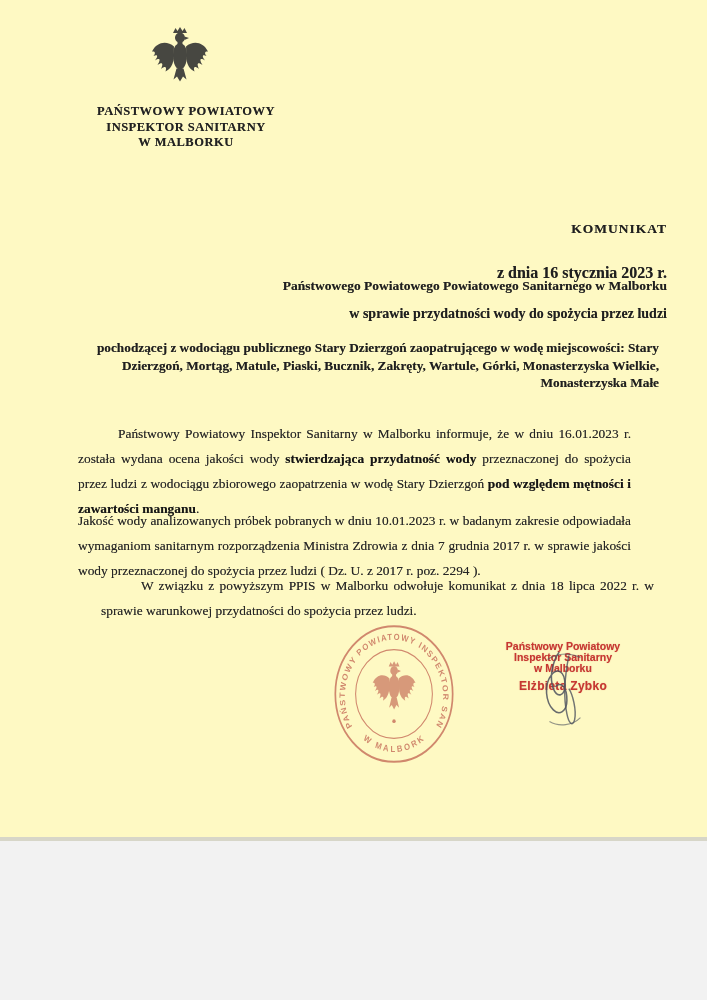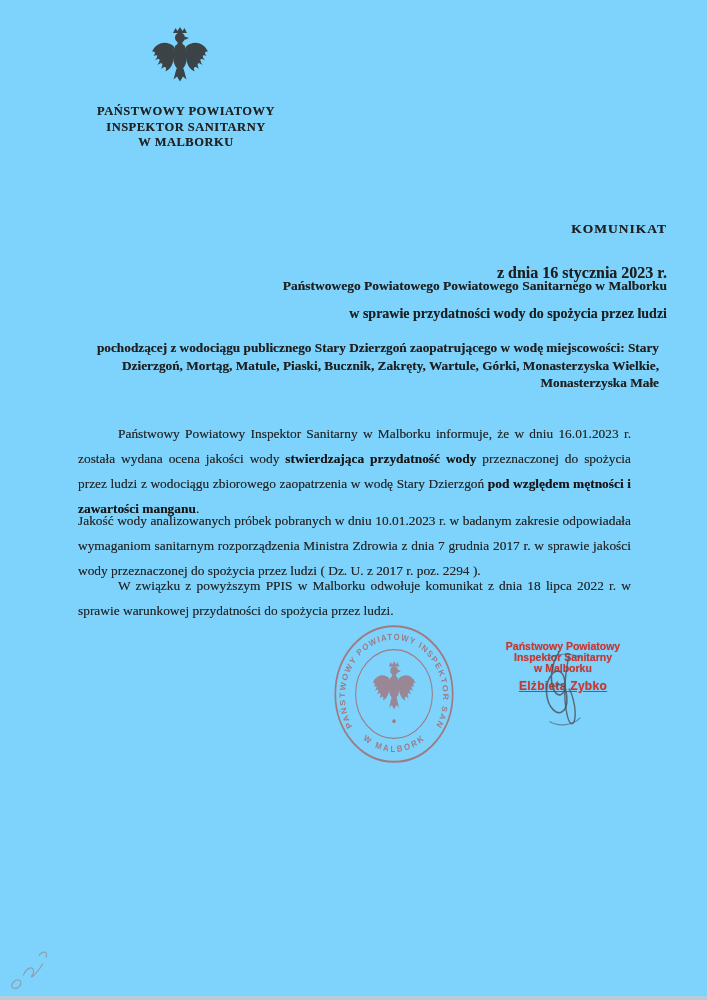--- a/index.html
+++ b/index.html
@@ -3,22 +3,22 @@
 <meta charset="utf-8">
 <style>
   html, body { margin:0; padding:0; }
   body {
     width:707px; height:1000px;
     background:#f2f2f2;
     font-family:"Liberation Serif", serif;
   }
   #page {
     position:relative;
-    width:707px; height:1000px;
-    background:#7dd3fc;
+    width:707px; height:841px;
+    background:#fef9c3;
     overflow:hidden;
     color:#262626;
   }
   
   .doc-text { text-shadow:0 0 .5px rgba(40,40,40,.55); }
 
   .emblem { position:absolute; left:150px; top:26px; width:60px; height:66px; }
 
   .org-block {
     position:absolute; left:76px; top:104px; width:220px;
@@ -43,38 +43,38 @@
   }
 
   .para {
     position:absolute; left:78px; width:553px;
     font-size:13.4px; line-height:25px;
     text-align:justify; color:#262626;
   }
   .para.indent { text-indent:40px; }
   .p1 { top:408px; }
   .p2 { top:495px; }
-  .p3 { top:560px; }
+  .p3 { top:560px;margin-left:23px; }
   .para b { color:#151515; }
 
   .seal {
     position:absolute; left:330px; top:620px; width:128px; height:148px;
     opacity:.62;
   }
 
   .stamp-red {
     position:absolute; left:498px; top:641px; width:130px;
     text-align:center;
     font-family:"Liberation Sans", sans-serif;
     font-weight:bold; color:#c63832;
     font-size:10.5px; line-height:11.2px;
     text-shadow:0 0 1px rgba(198,56,50,.5);
   }
   .stamp-red .signer-name {
-    margin-top:6px; font-size:12px; letter-spacing:.3px;text-decoration:underline;
+    margin-top:6px; font-size:12px; letter-spacing:.3px;
   }
 
   .signature { position:absolute; left:530px; top:646px; width:68px; height:92px; }
 
   .corner-scribble { position:absolute; left:3px; top:942px; width:60px; height:54px; }
 
   .scan-bottom-edge {
     position:absolute; left:0; bottom:0; width:707px; height:4px;
     background:#c9c9c9; opacity:.75;
   }

